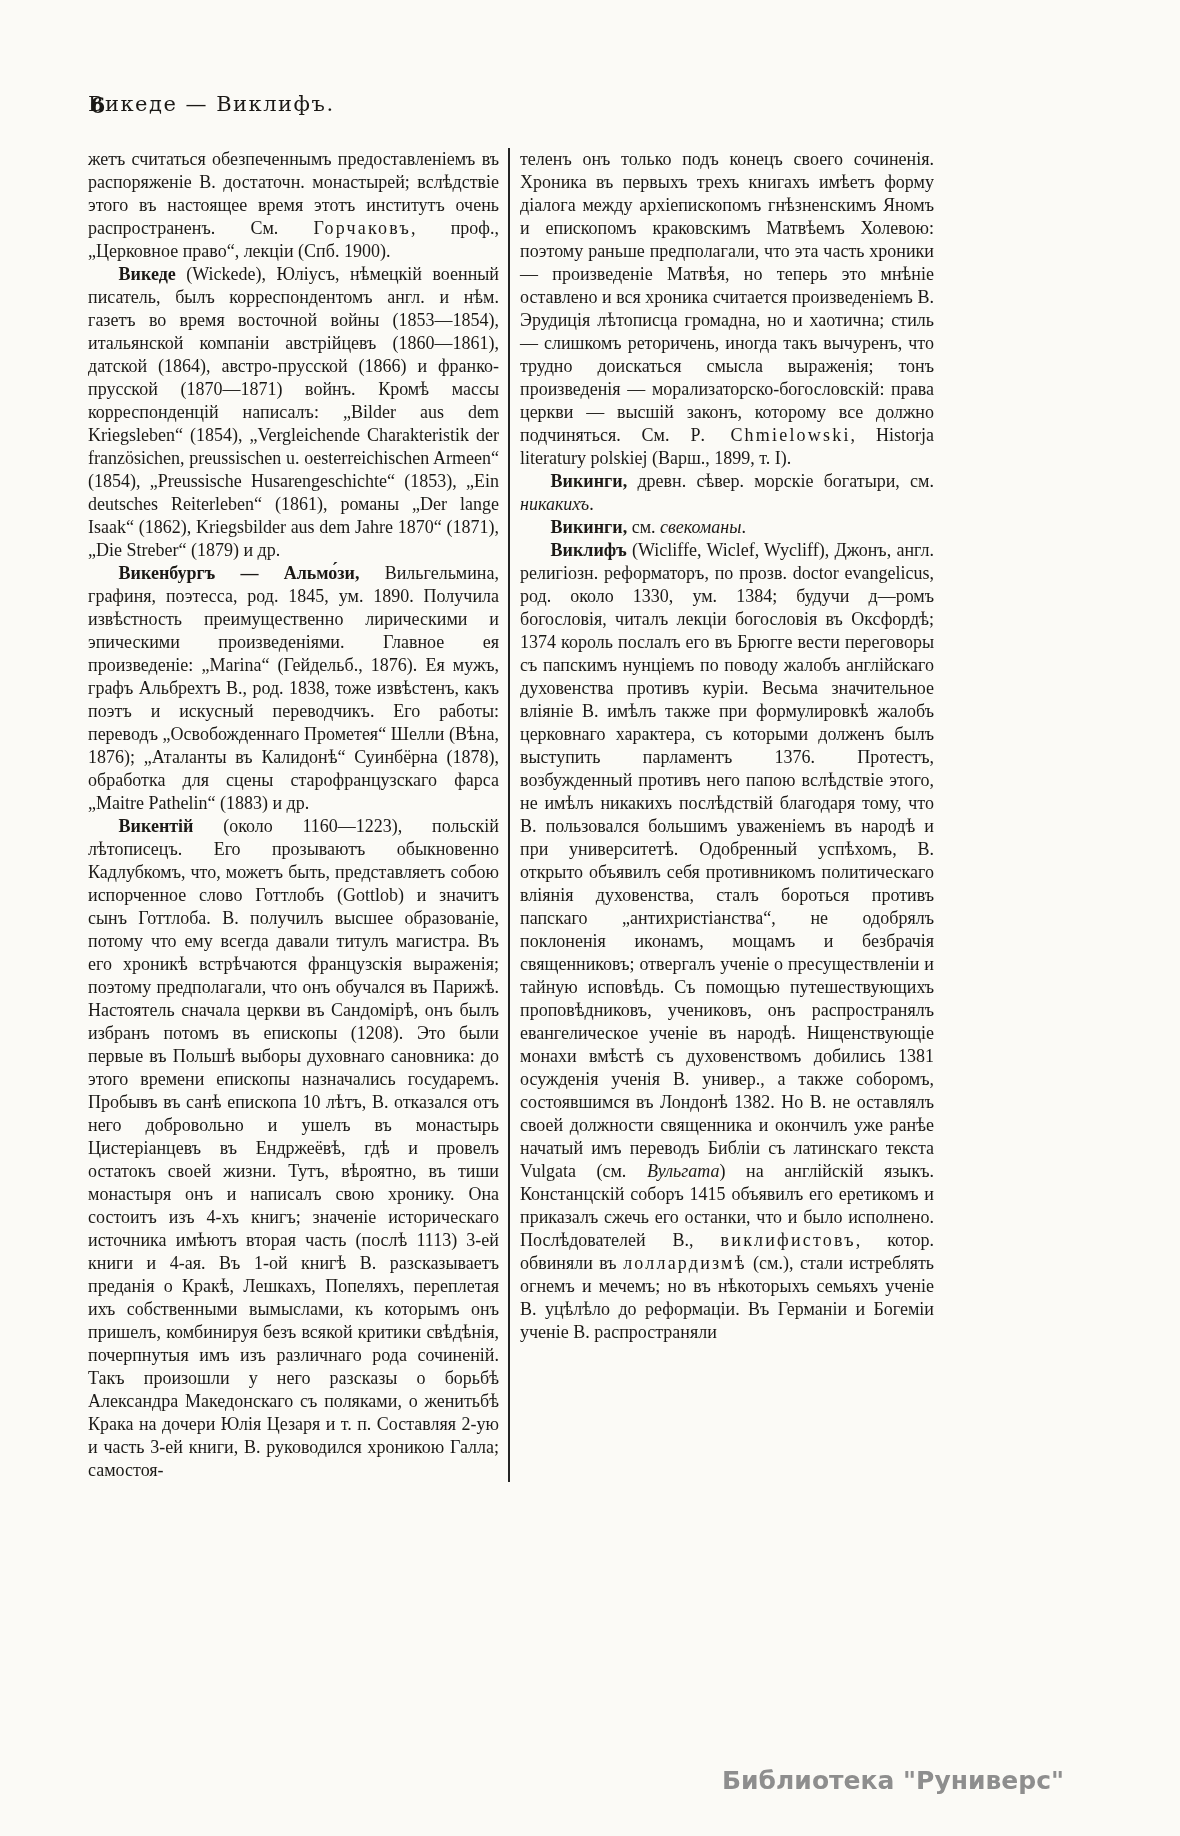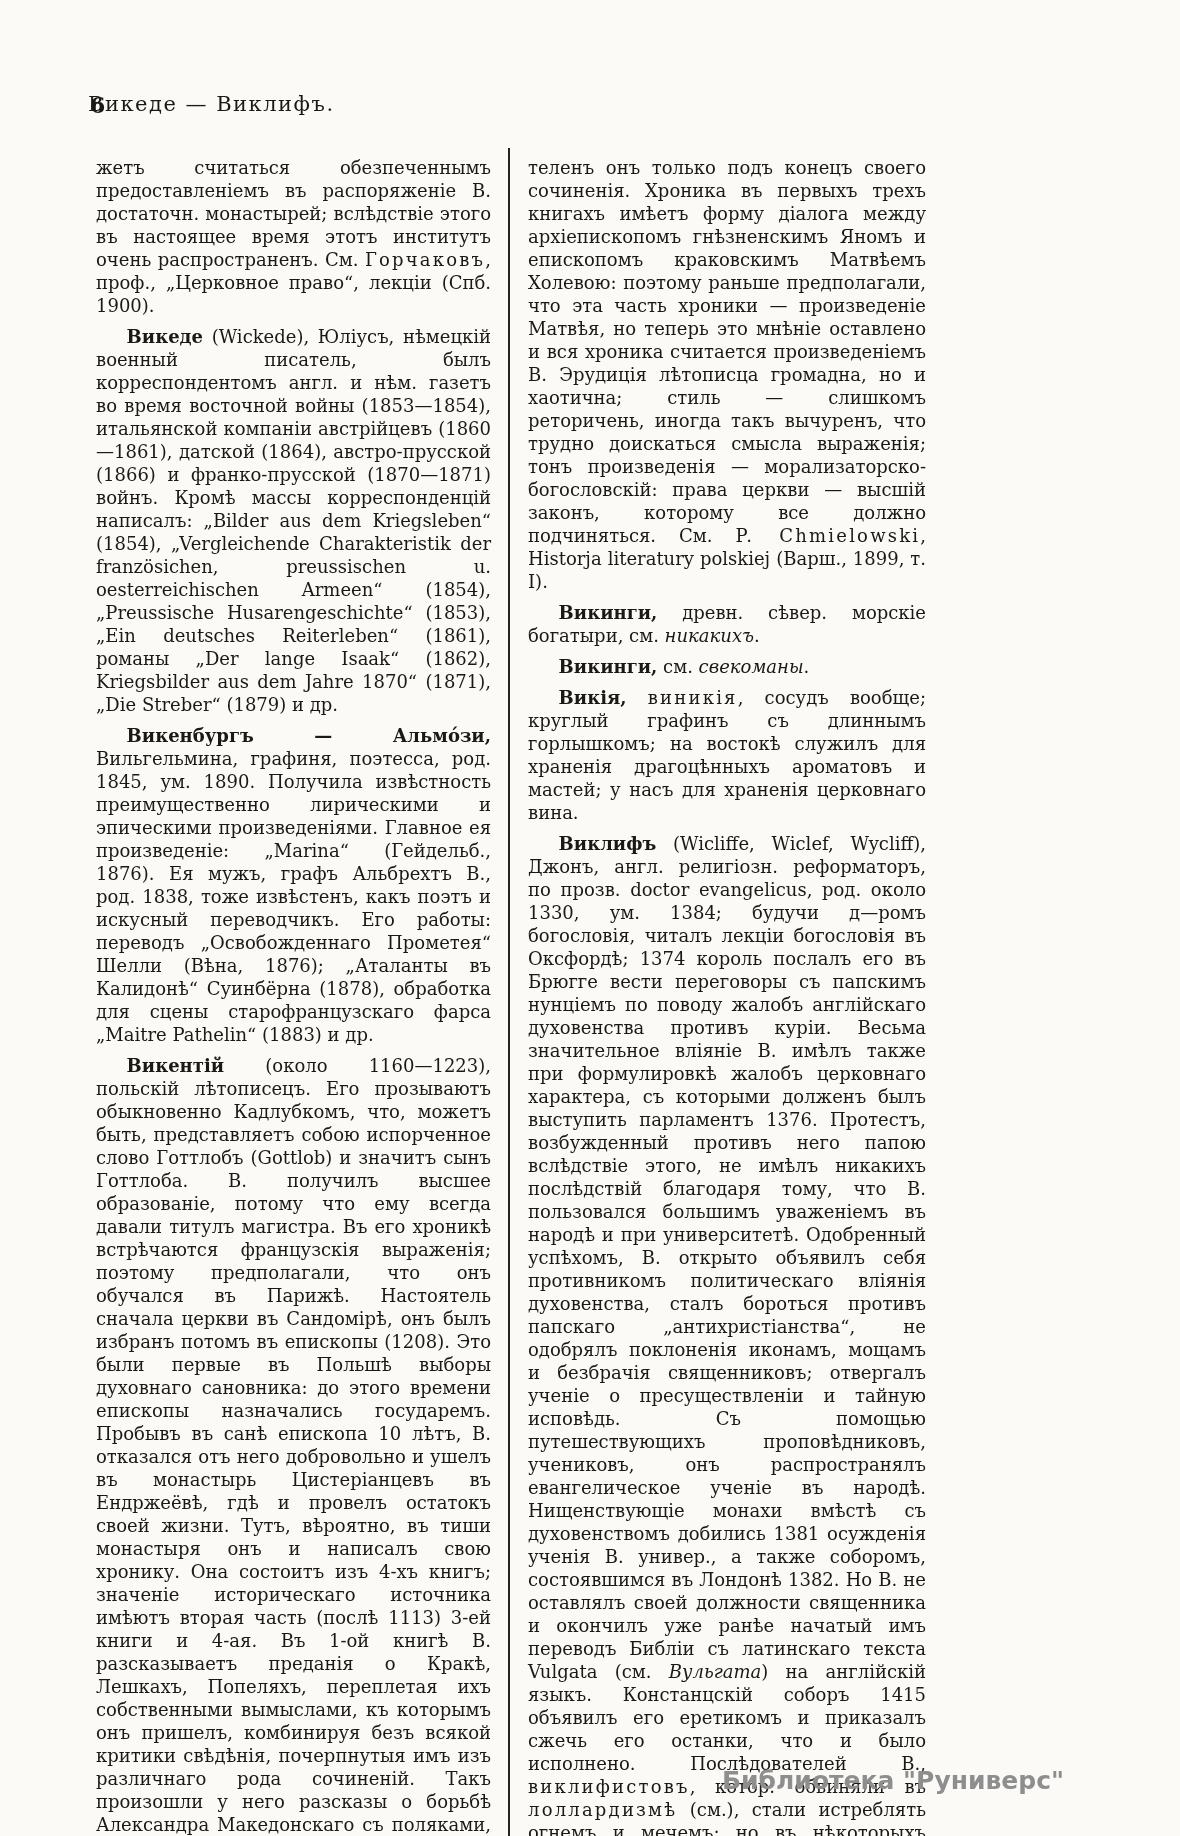--- a/index.html
+++ b/index.html
@@ -28,21 +28,21 @@
     position:absolute; top:148px; left:88px; width:848px;
     display:flex; align-items:stretch;
   }
   .col{
     font-size:18px; line-height:23px; text-align:justify;
     text-justify:inter-word;
   }
   .col-left{ width:411px; padding-right:9px; }
   .rule{ width:2px; background:var(--rule); }
   .col-right{ width:414px; padding-left:10px; }
-  p{ margin:8px; }
+  p{ margin:0;font-family:Liberation Serif, serif; }
   p.entry{ text-indent:1.7em; }
   p.cont{ text-indent:0; }
   .seg-b{ font-weight:bold; }
   .seg-i{ font-style:italic; }
   .seg-sp{ letter-spacing:2.2px; }
   .watermark{
     position:absolute; top:1766px; right:116px;
     font-family:"DejaVu Sans","Liberation Sans",sans-serif;
     font-size:25px; font-weight:bold; color:var(--watermark);
   }
@@ -64,20 +64,19 @@
       <p class="entry"><span class="seg-b">Викенбургъ — Альмо́зи,</span><span> Вильгельмина, графиня, поэтесса, род. 1845, ум. 1890. Получила извѣстность преимущественно лирическими и эпическими произведеніями. Главное ея произведеніе: „Marina“ (Гейдельб., 1876). Ея мужъ, графъ Альбрехтъ В., род. 1838, тоже извѣстенъ, какъ поэтъ и искусный переводчикъ. Его работы: переводъ „Освобожденнаго Прометея“ Шелли (Вѣна, 1876); „Аталанты въ Калидонѣ“ Суинбёрна (1878), обработка для сцены старофранцузскаго фарса „Maitre Pathelin“ (1883) и др.</span></p>
       <p class="entry"><span class="seg-b">Викентій</span><span> (около 1160—1223), польскій лѣтописецъ. Его прозываютъ обыкновенно Кадлубкомъ, что, можетъ быть, представляетъ собою испорченное слово Готтлобъ (Gottlob) и значитъ сынъ Готтлоба. В. получилъ высшее образованіе, потому что ему всегда давали титулъ магистра. Въ его хроникѣ встрѣчаются французскія выраженія; поэтому предполагали, что онъ обучался въ Парижѣ. Настоятель сначала церкви въ Сандомірѣ, онъ былъ избранъ потомъ въ епископы (1208). Это были первые въ Польшѣ выборы духовнаго сановника: до этого времени епископы назначались государемъ. Пробывъ въ санѣ епископа 10 лѣтъ, В. отказался отъ него добровольно и ушелъ въ монастырь Цистеріанцевъ въ Ендржеёвѣ, гдѣ и провелъ остатокъ своей жизни. Тутъ, вѣроятно, въ тиши монастыря онъ и написалъ свою хронику. Она состоитъ изъ 4-хъ книгъ; значеніе историческаго источника имѣютъ вторая часть (послѣ 1113) 3-ей книги и 4-ая. Въ 1-ой книгѣ В. разсказываетъ преданія о Кракѣ, Лешкахъ, Попеляхъ, переплетая ихъ собственными вымыслами, къ которымъ онъ пришелъ, комбинируя безъ всякой критики свѣдѣнія, почерпнутыя имъ изъ различнаго рода сочиненій. Такъ произошли у него разсказы о борьбѣ Александра Македонскаго съ поляками, о женитьбѣ Крака на дочери Юлія Цезаря и т. п. Составляя 2-ую и часть 3-ей книги, В. руководился хроникою Галла; самостоя-</span></p>
     </div>
 
     <div class="rule"></div>
 
     <div class="col col-right">
       <p class="cont"><span>теленъ онъ только подъ конецъ своего сочиненія. Хроника въ первыхъ трехъ книгахъ имѣетъ форму діалога между архіепископомъ гнѣзненскимъ Яномъ и епископомъ краковскимъ Матвѣемъ Холевою: поэтому раньше предполагали, что эта часть хроники — произведеніе Матвѣя, но теперь это мнѣніе оставлено и вся хроника считается произведеніемъ В. Эрудиція лѣтописца громадна, но и хаотична; стиль — слишкомъ реторичень, иногда такъ вычуренъ, что трудно доискаться смысла выраженія; тонъ произведенія — морализаторско-богословскій: права церкви — высшій законъ, которому все должно подчиняться. См. </span><span class="seg-sp">P. Chmielowski</span><span>, Historja literatury polskiej (Варш., 1899, т. I).</span></p>
       <p class="entry"><span class="seg-b">Викинги,</span><span> древн. сѣвер. морскіе богатыри, см. </span><span class="seg-i">никакихъ</span><span>.</span></p>
       <p class="entry"><span class="seg-b">Викинги,</span><span> см. </span><span class="seg-i">свекоманы</span><span>.</span></p>
-      <p class="entry"><span class="seg-b">Викія,</span><span> </span><span class="seg-sp">виникія</span><span>, сосудъ вообще; круглый графинъ съ длиннымъ горлышкомъ; на востокѣ служилъ для храненія драгоцѣнныхъ ароматовъ и мастей; у насъ для храненія церковнаго вина.</span></p>
       <p class="entry"><span class="seg-b">Виклифъ</span><span> (Wicliffe, Wiclef, Wycliff), Джонъ, англ. религіозн. реформаторъ, по прозв. doctor evangelicus, род. около 1330, ум. 1384; будучи д—ромъ богословія, читалъ лекціи богословія въ Оксфордѣ; 1374 король послалъ его въ Брюгге вести переговоры съ папскимъ нунціемъ по поводу жалобъ англійскаго духовенства противъ куріи. Весьма значительное вліяніе В. имѣлъ также при формулировкѣ жалобъ церковнаго характера, съ которыми долженъ былъ выступить парламентъ 1376. Протестъ, возбужденный противъ него папою вслѣдствіе этого, не имѣлъ никакихъ послѣдствій благодаря тому, что В. пользовался большимъ уваженіемъ въ народѣ и при университетѣ. Одобренный успѣхомъ, В. открыто объявилъ себя противникомъ политическаго вліянія духовенства, сталъ бороться противъ папскаго „антихристіанства“, не одобрялъ поклоненія иконамъ, мощамъ и безбрачія священниковъ; отвергалъ ученіе о пресуществленіи и тайную исповѣдь. Съ помощью путешествующихъ проповѣдниковъ, учениковъ, онъ распространялъ евангелическое ученіе въ народѣ. Нищенствующіе монахи вмѣстѣ съ духовенствомъ добились 1381 осужденія ученія В. универ., а также соборомъ, состоявшимся въ Лондонѣ 1382. Но В. не оставлялъ своей должности священника и окончилъ уже ранѣе начатый имъ переводъ Библіи съ латинскаго текста Vulgata (см. </span><span class="seg-i">Вульгата</span><span>) на англійскій языкъ. Констанцскій соборъ 1415 объявилъ его еретикомъ и приказалъ сжечь его останки, что и было исполнено. Послѣдователей В., </span><span class="seg-sp">виклифистовъ</span><span>, котор. обвиняли въ </span><span class="seg-sp">лоллардизмѣ</span><span> (см.), стали истреблять огнемъ и мечемъ; но въ нѣкоторыхъ семьяхъ ученіе В. уцѣлѣло до реформаціи. Въ Германіи и Богеміи ученіе В. распространяли</span></p>
     </div>
   </div>
 
   <div class="watermark">Библиотека "Руниверс"</div>
 
 </div>
 
 </body></html>

